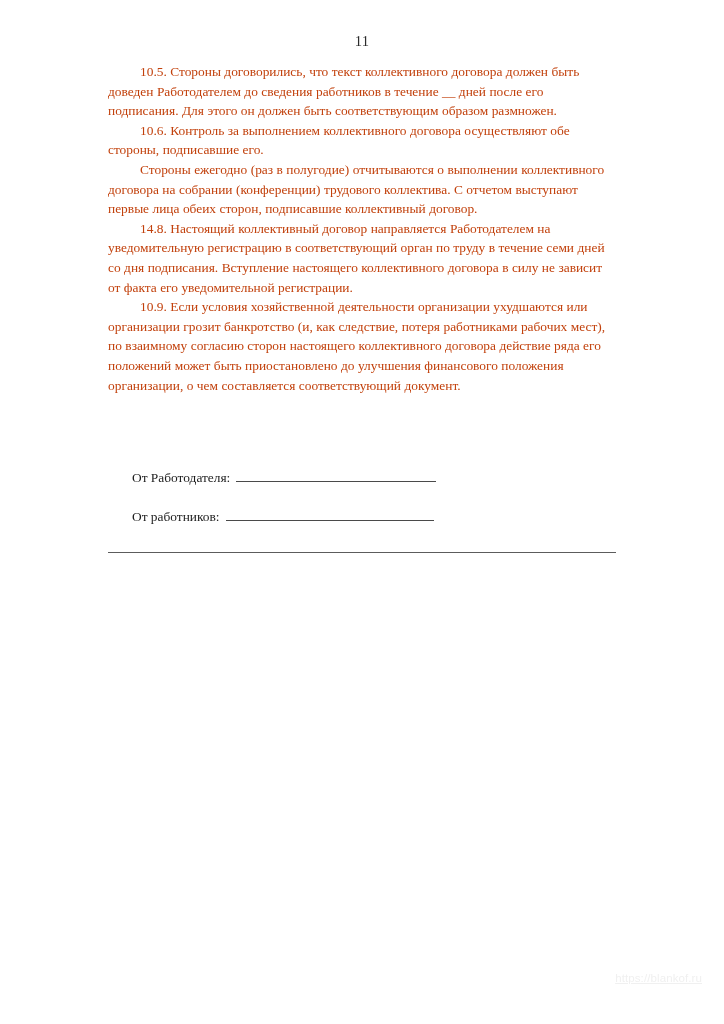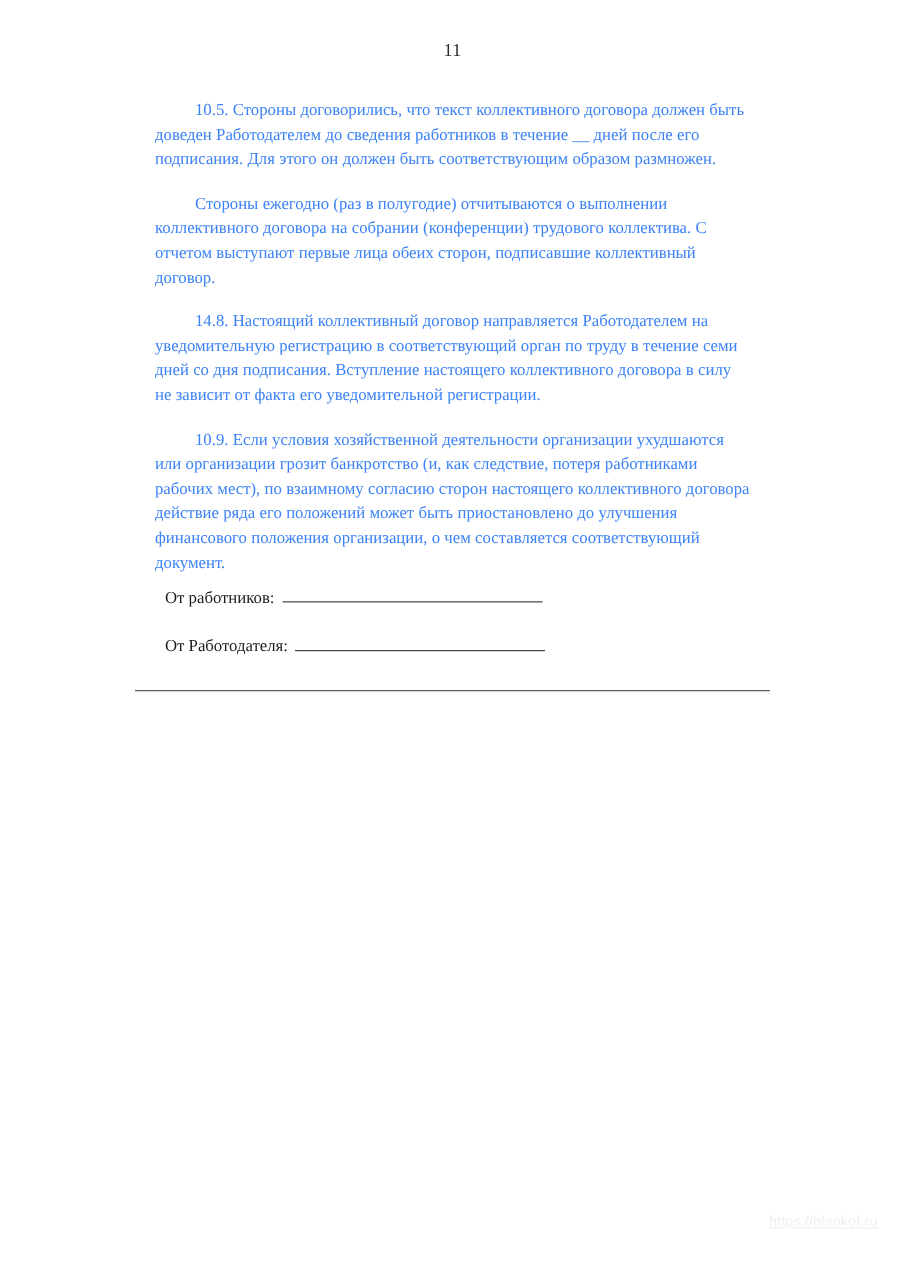--- a/index.html
+++ b/index.html
@@ -42,22 +42,22 @@
     top: 62px;
     left: 108px;
     width: 508px;
   }
 
   .para {
     font-size: 13.4px;
     line-height: 19.6px;
     text-align: left;
     text-indent: 32px;
-    margin: 16px;
-    color: #3b82f6;
+    margin: 0;
+    color: #c2410c;
     word-spacing: 0.1px;
   }
 
   
   .signatures {
     position: absolute;
     top: 468px;
     left: 108px;
     width: 508px;
   }
@@ -113,33 +113,34 @@
 </style>
 </head>
 <body>
 
 <div class="page">
 
   <div class="page-number">11</div>
 
   <div class="body-block">
     <p class="para">10.5. Стороны договорились, что текст коллективного договора должен быть доведен Работодателем до сведения работников в течение __ дней после его подписания. Для этого он должен быть соответствующим образом размножен.</p>
+    <p class="para">10.6. Контроль за выполнением коллективного договора осуществляют обе стороны, подписавшие его.</p>
     <p class="para">Стороны ежегодно (раз в полугодие) отчитываются о выполнении коллективного договора на собрании (конференции) трудового коллектива. С отчетом выступают первые лица обеих сторон, подписавшие коллективный договор.</p>
     <p class="para">14.8. Настоящий коллективный договор направляется Работодателем на уведомительную регистрацию в соответствующий орган по труду в течение семи дней со дня подписания. Вступление настоящего коллективного договора в силу не зависит от факта его уведомительной регистрации.</p>
     <p class="para">10.9. Если условия хозяйственной деятельности организации ухудшаются или организации грозит банкротство (и, как следствие, потеря работниками рабочих мест), по взаимному согласию сторон настоящего коллективного договора действие ряда его положений может быть приостановлено до улучшения финансового положения организации, о чем составляется соответствующий документ.</p>
   </div>
 
   <div class="signatures">
     <div class="sig-row">
+      <span class="sig-label">От Работодателя:</span>
+      <span class="sig-line sig-line-employer"></span>
+    </div>
+    <div class="sig-row">
       <span class="sig-label">От работников:</span>
       <span class="sig-line sig-line-workers"></span>
-    </div>
-    <div class="sig-row">
-      <span class="sig-label">От Работодателя:</span>
-      <span class="sig-line sig-line-employer"></span>
     </div>
   </div>
 
   <div class="divider"></div>
 
   <div class="watermark">https://blankof.ru</div>
 
 </div>
 
 </body></html>

